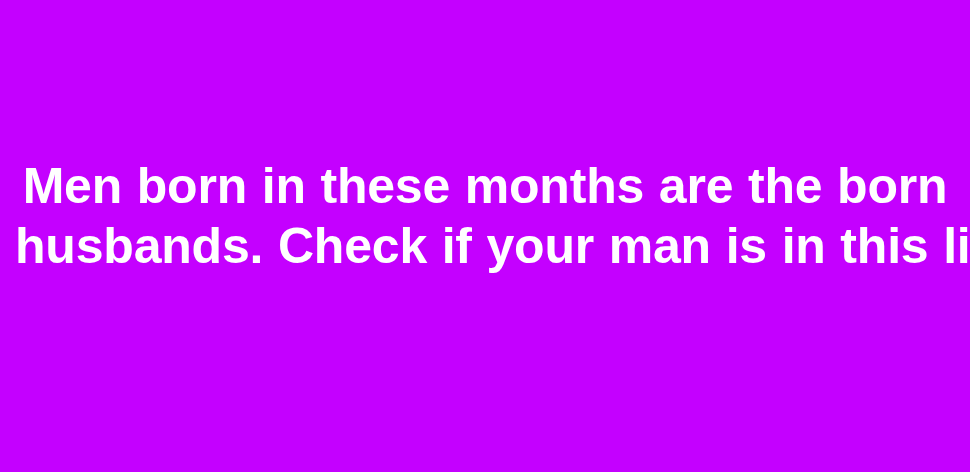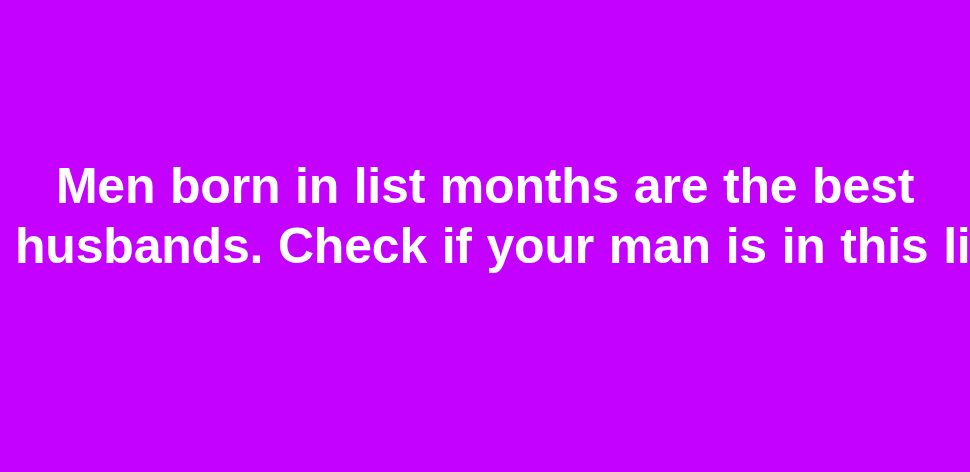--- a/index.html
+++ b/index.html
@@ -47,17 +47,17 @@
     display: block;
     white-space: nowrap;
   }
 </style>
 </head>
 <body style="width: 970px; height: 472px;">
 
 <div id="card" style="background: rgb(196, 0, 255); width: 970px; height: 472px;">
 
   <h1 id="headline" style="color: rgb(255, 255, 255);">
-    <span class="headline-line">Men born in list months are the best</span>
+    <span class="headline-line">Men born in these months are the born</span>
     <span class="headline-line">husbands. Check if your man is in this list</span>
   </h1>
 
 </div>
 
 </body></html>

